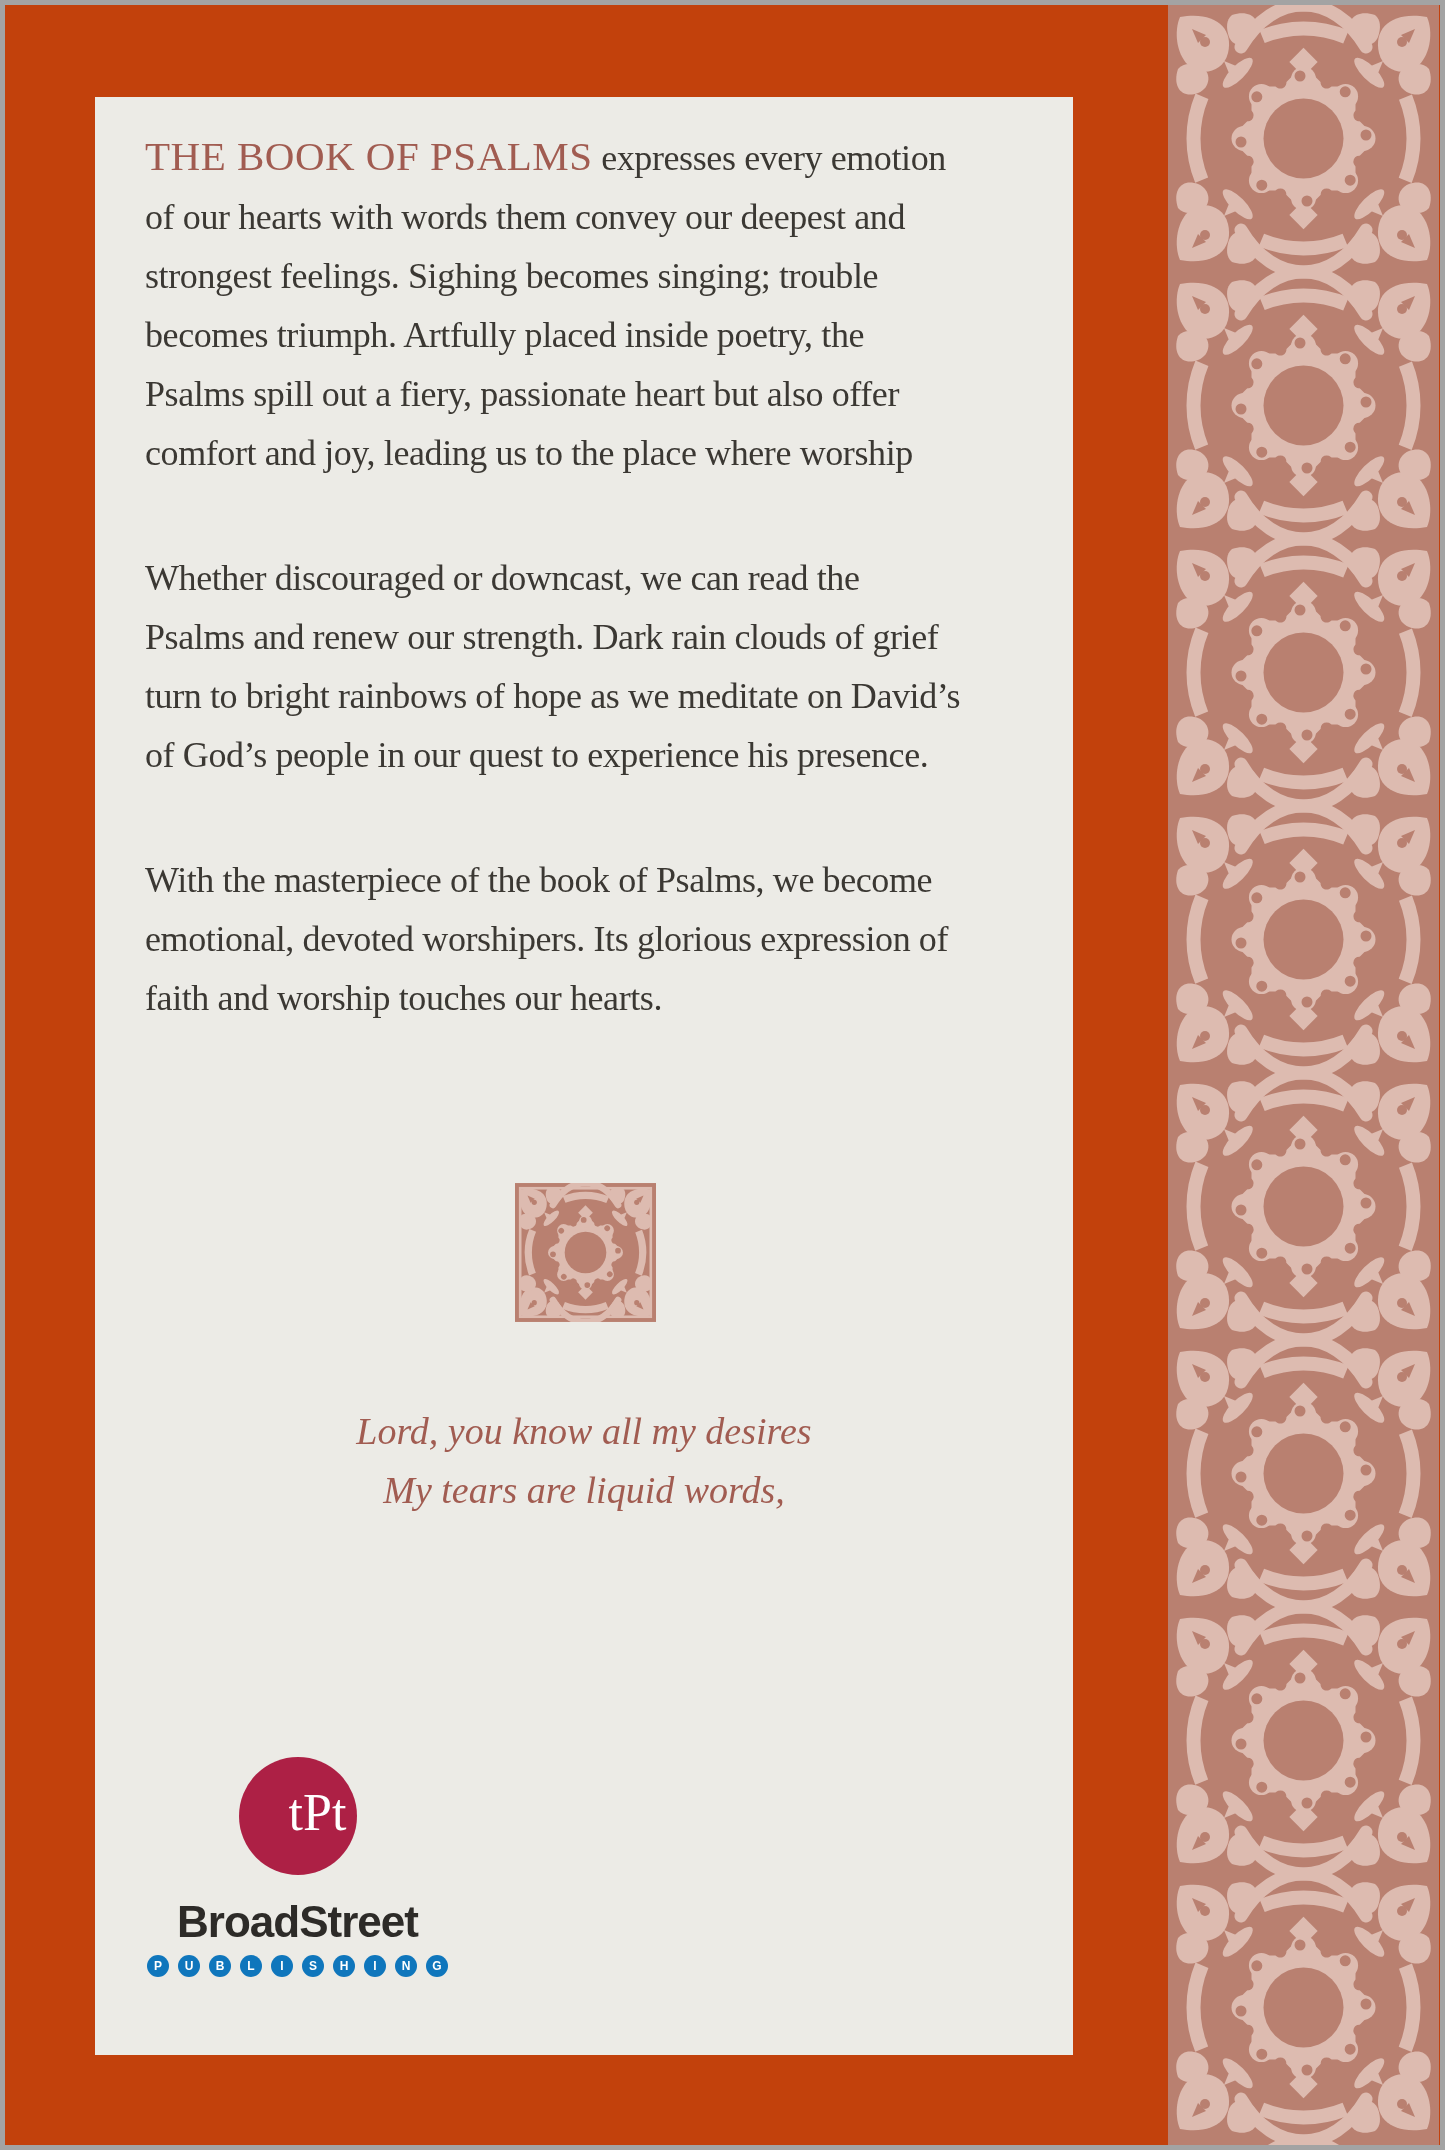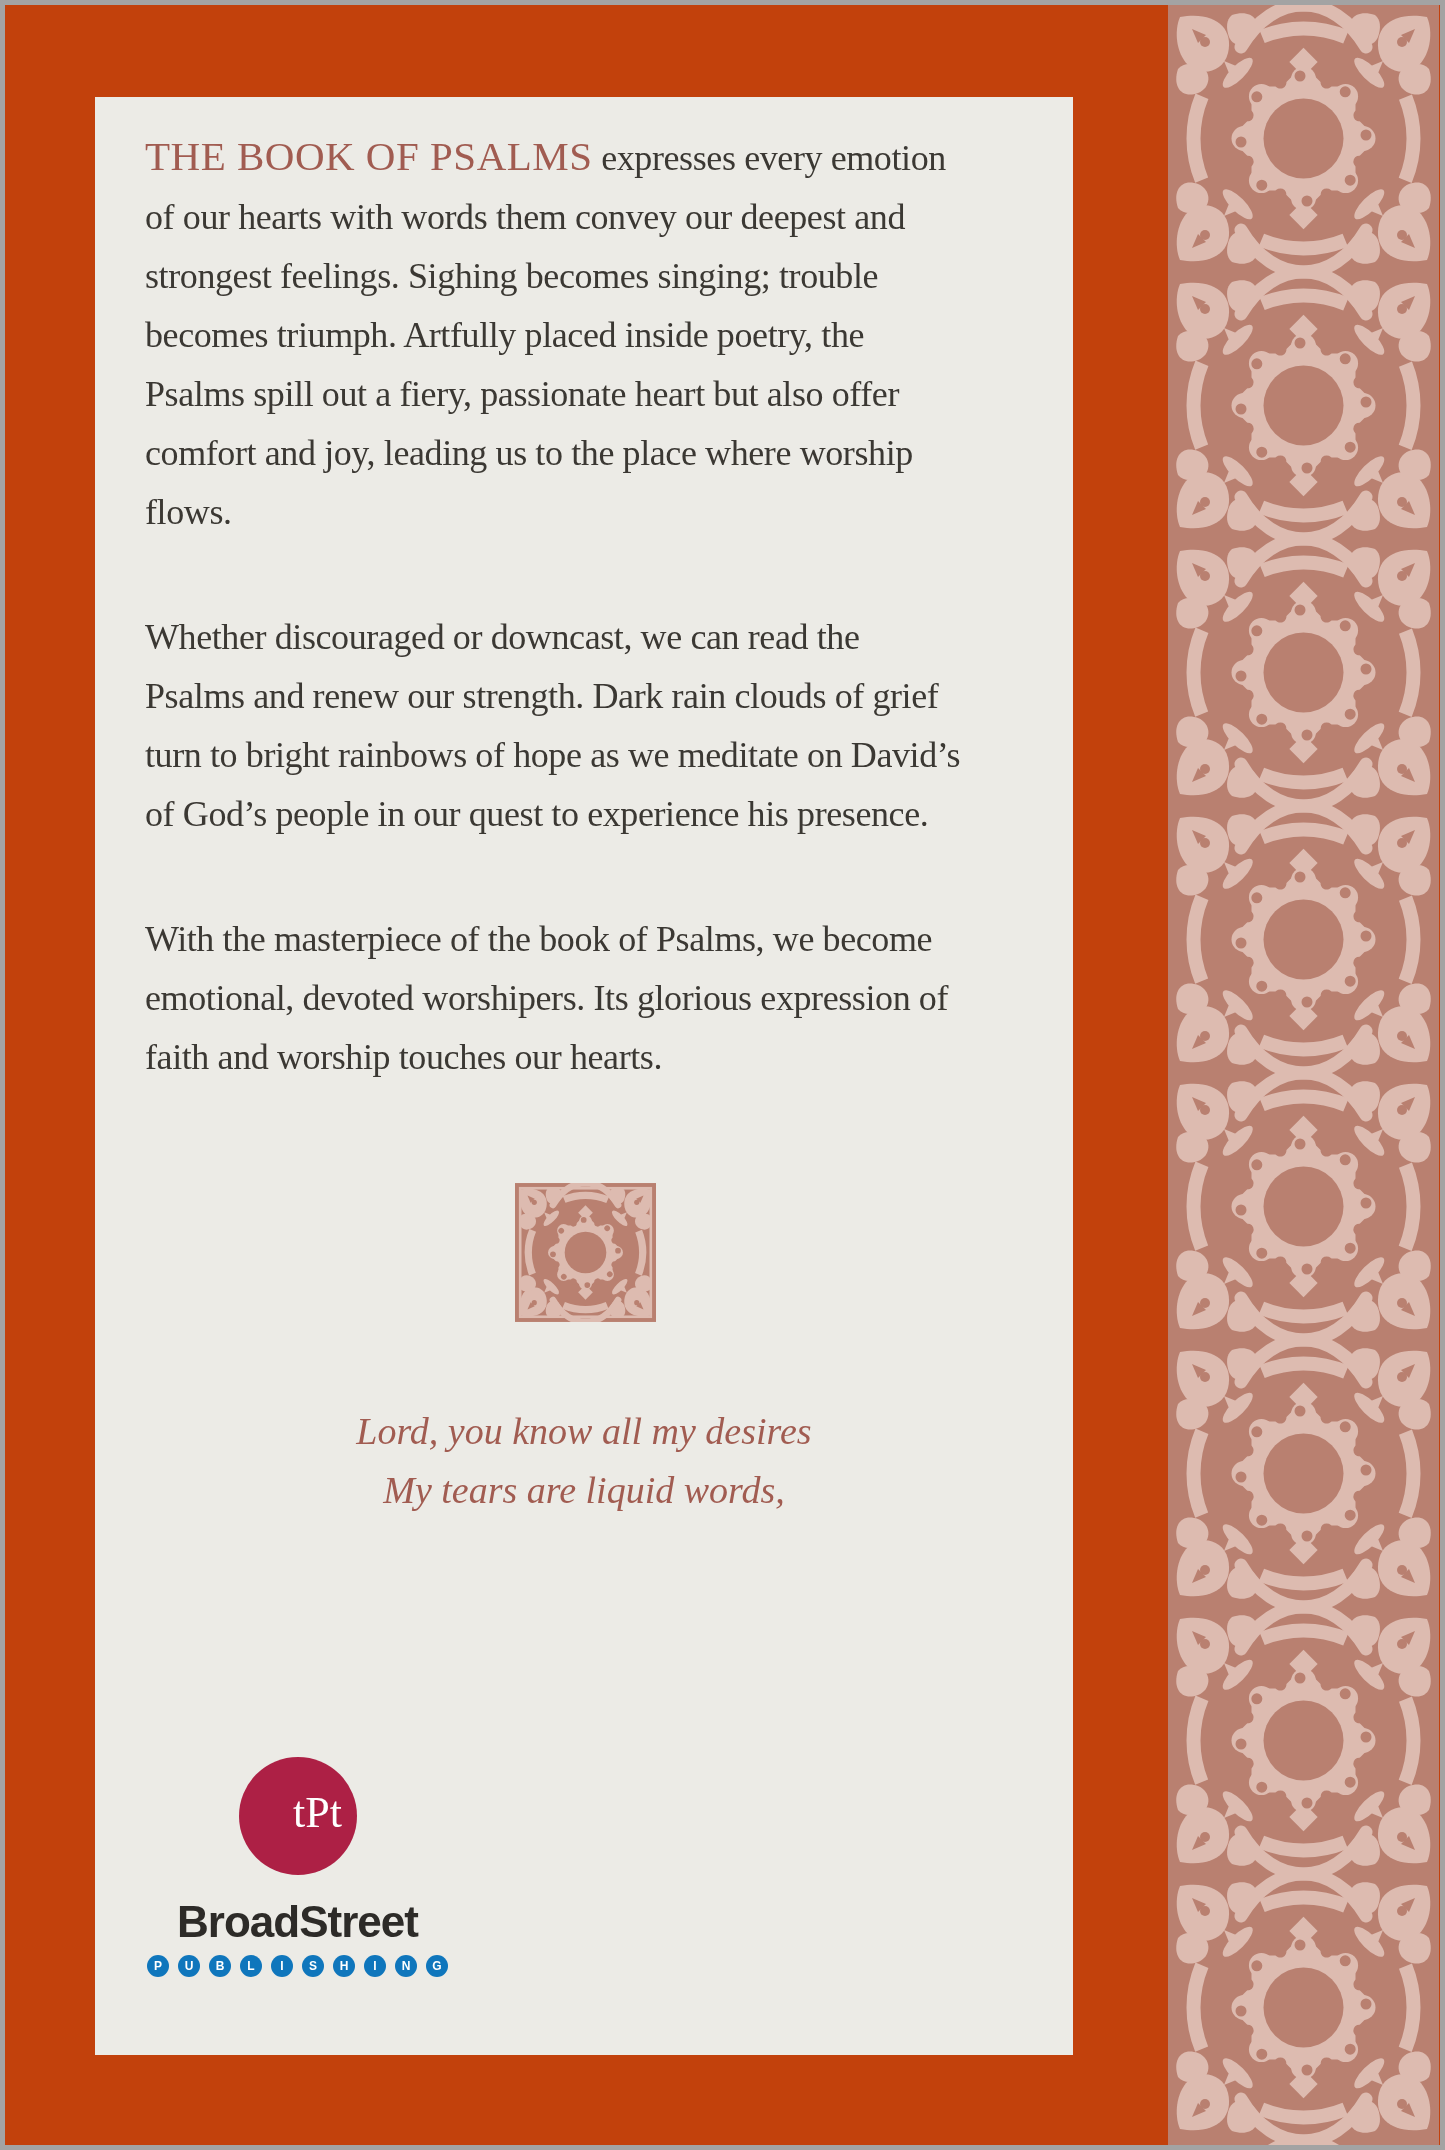--- a/index.html
+++ b/index.html
@@ -23,21 +23,21 @@
   
   .quote { position:absolute; left:0; width:100%; top:1305px; text-align:center;
            color:#a15c51; font-style:italic; font-size:38px; line-height:59px; }
   .quote-ref { margin-top:11px; font-style:normal; font-size:30px; letter-spacing:2px; }
   
   .publisher { position:absolute; left:50px; top:1660px; width:305px; text-align:center; }
   .tpt-circle {
     width:118px; height:118px; border-radius:50%; background:#ad2045; margin:0 auto;
     display:flex; align-items:center; justify-content:center;
   }
-  .tpt-circle span { color:#ffffff; font-size:44px; line-height:1; font-family:"Liberation Serif", serif; padding-bottom:6px;margin-left:40px; }
+  .tpt-circle span { color:#ffffff; font-size:52px; line-height:1; font-family:"Liberation Serif", serif; padding-bottom:6px;margin-left:40px; }
   .pub-name { margin-top:22px; font-family:"Liberation Sans", sans-serif; font-weight:bold;
               font-size:44px; letter-spacing:-1px; color:#2d2b28; white-space:nowrap; }
   .pub-dots { margin-top:8px; display:flex; justify-content:center; gap:9px; }
   .pub-dots .dot {
     width:22px; height:22px; border-radius:50%; background:#0f76bc; color:#ffffff;
     font-family:"Liberation Sans", sans-serif; font-weight:bold; font-size:12px;
     display:flex; align-items:center; justify-content:center;
   }
   
   .isbn-box { position:absolute; left:527px; top:1695px; width:405px; height:228px;
@@ -180,21 +180,20 @@
   <div class="panel">
 
     <div class="intro">
       <p>
         <span class="line"><span class="lead">THE BOOK OF PSALMS</span> <span>expresses every emotion</span></span>
         <span class="line" style="display:block">of our hearts with words them convey our deepest and</span>
         <span class="line" style="display:block">strongest feelings. Sighing becomes singing; trouble</span>
         <span class="line" style="display:block">becomes triumph. Artfully placed inside poetry, the</span>
         <span class="line" style="display:block">Psalms spill out a fiery, passionate heart but also offer</span>
         <span class="line" style="display:block">comfort and joy, leading us to the place where worship</span>
-        <span class="line" style="display:block">flows.</span>
       </p>
       <p>
         <span class="line" style="display:block">Whether discouraged or downcast, we can read the</span>
         <span class="line" style="display:block">Psalms and renew our strength. Dark rain clouds of grief</span>
         <span class="line" style="display:block">turn to bright rainbows of hope as we meditate on David’s</span>
         <span class="line" style="display:block">of God’s people in our quest to experience his presence.</span>
       </p>
       <p>
         <span class="line" style="display:block">With the masterpiece of the book of Psalms, we become</span>
         <span class="line" style="display:block">emotional, devoted worshipers. Its glorious expression of</span>

